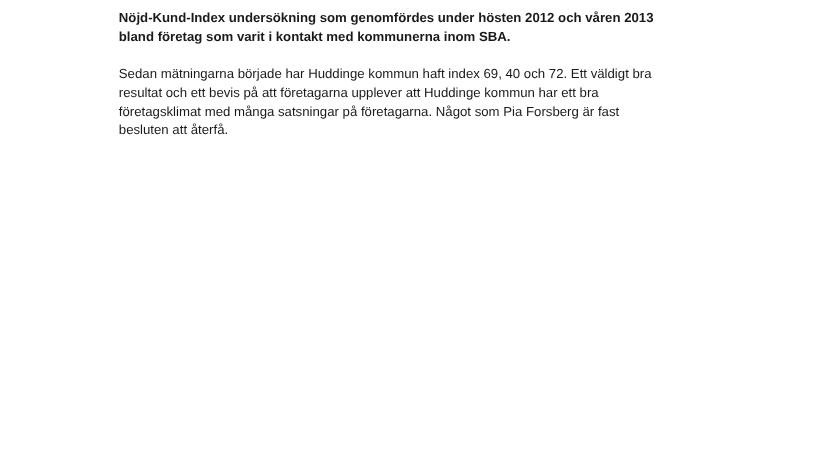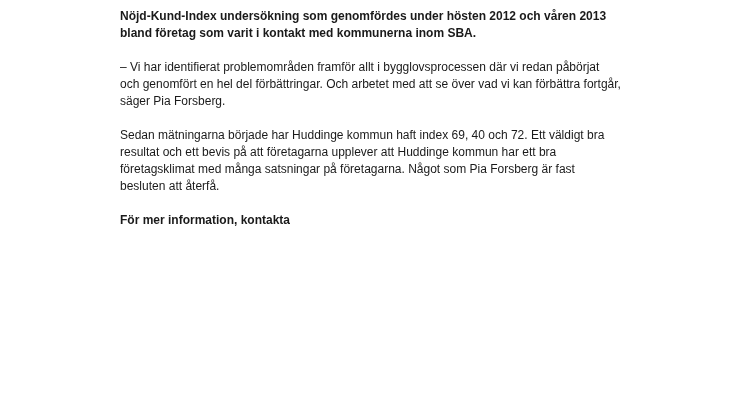--- a/index.html
+++ b/index.html
@@ -11,21 +11,21 @@
     position: relative;
     width: 746px;
     height: 419px;
     background: #ffffff;
     overflow: hidden;
     font-family: "Liberation Sans", "DejaVu Sans", sans-serif;
     color: #1a1a1a;
   }
   .text-column {
     position: absolute;
-    left: 120px;
+    left: 108px;
     top: 8px;
     width: 502px;
   }
   .text-column p {
     margin: 0 0 17px 0;
     font-size: 12px;
     line-height: 17px;
     color: #1a1a1a;
   }
   .text-column p.bold {
@@ -34,17 +34,15 @@
   .text-column p:last-child {
     margin-bottom: 0;
   }
 </style>
 </head>
 <body>
 
 <div class="page">
   <div class="text-column">
     <p class="bold">Nöjd-Kund-Index undersökning som genomfördes under hösten 2012 och våren 2013 bland företag som varit i kontakt med kommunerna inom SBA.</p>
-    <p>– Vi har identifierat problemområden framför allt i bygglovsprocessen där vi redan påbörjat och genomfört en hel del förbättringar. Och arbetet med att se över vad vi kan förbättra fortgår, säger Pia Forsberg.</p>
     <p>Sedan mätningarna började har Huddinge kommun haft index 69, 40 och 72. Ett väldigt bra resultat och ett bevis på att företagarna upplever att Huddinge kommun har ett bra företagsklimat med många satsningar på företagarna. Något som Pia Forsberg är fast besluten att återfå.</p>
-    <p class="bold">För mer information, kontakta</p>
   </div>
 </div>
 
 </body></html>

